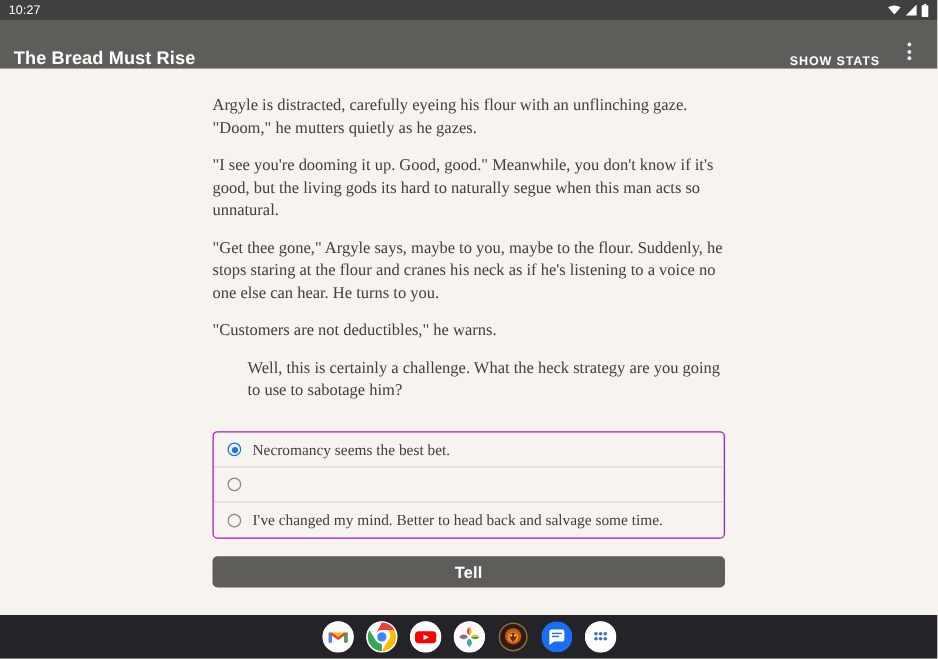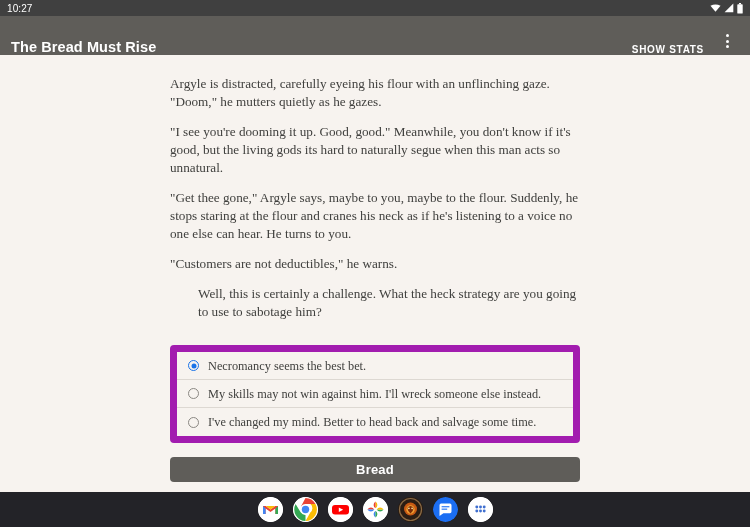--- a/index.html
+++ b/index.html
@@ -106,21 +106,21 @@
     line-height: 18px;
     color: #40403e;
     margin-bottom: 12px;
     text-align: left;
   }
   .story-p:last-of-type { margin-bottom: 0; margin-left: 28px; }
 
   
   .choices {
     margin-top: 24px;
-    border: 7px solid #a21caf;
+    border: 1px solid #a21caf;
     border-radius: 4px;
     background: #f7f3ef;
     overflow: hidden;
   }
   .choice {
     display: flex;
     align-items: center;
     padding: 0 11px;
     height: 28px;
     border-bottom: 1px solid #ddd8d2;
@@ -245,29 +245,28 @@
     <p class="story-p">"Customers are not deductibles," he warns.</p>
     <p class="story-p">Well, this is certainly a challenge. What the heck strategy are you going to use to sabotage him?</p>
 
     <div class="choices">
       <div class="choice">
         <span class="radio checked"></span>
         <span class="choice-label">Necromancy seems the best bet.</span>
       </div>
       <div class="choice">
         <span class="radio"></span>
-        <span class="choice-label">My skills may not win against him. I'll wreck someone else instead.</span>
       </div>
       <div class="choice">
         <span class="radio"></span>
         <span class="choice-label">I've changed my mind. Better to head back and salvage some time.</span>
       </div>
     </div>
 
-    <button class="next-btn">Bread</button>
+    <button class="next-btn">Tell</button>
 
   </div>
 </div>
 
 <div class="dock">
 
   <div class="dock-icon">
     <svg width="25" height="25" viewBox="0 0 25 25">
       <circle cx="12.5" cy="12.5" r="12.5" fill="#ffffff"></circle>
       <path d="M5 9 L5 17 L7.6 17 L7.6 11.6 L12.5 15 L17.4 11.6 L17.4 17 L20 17 L20 9 L17.2 9 L12.5 12.4 L7.8 9 Z" fill="#ea4335"></path>

